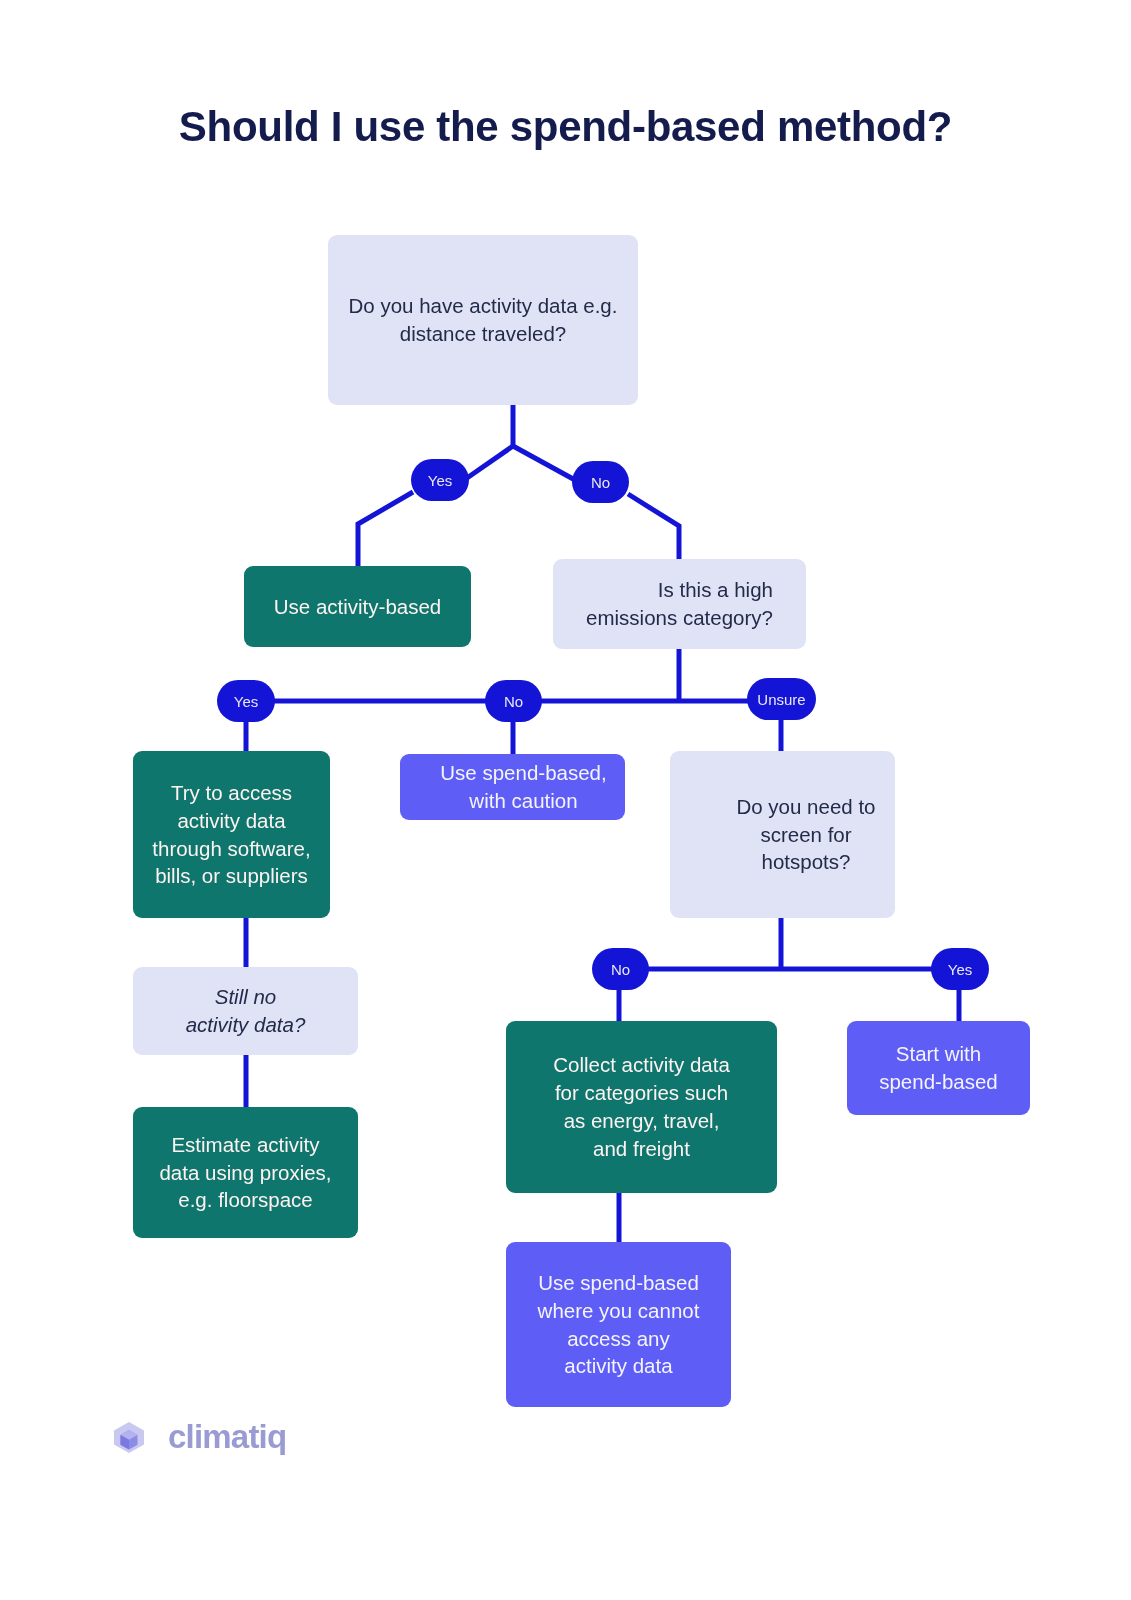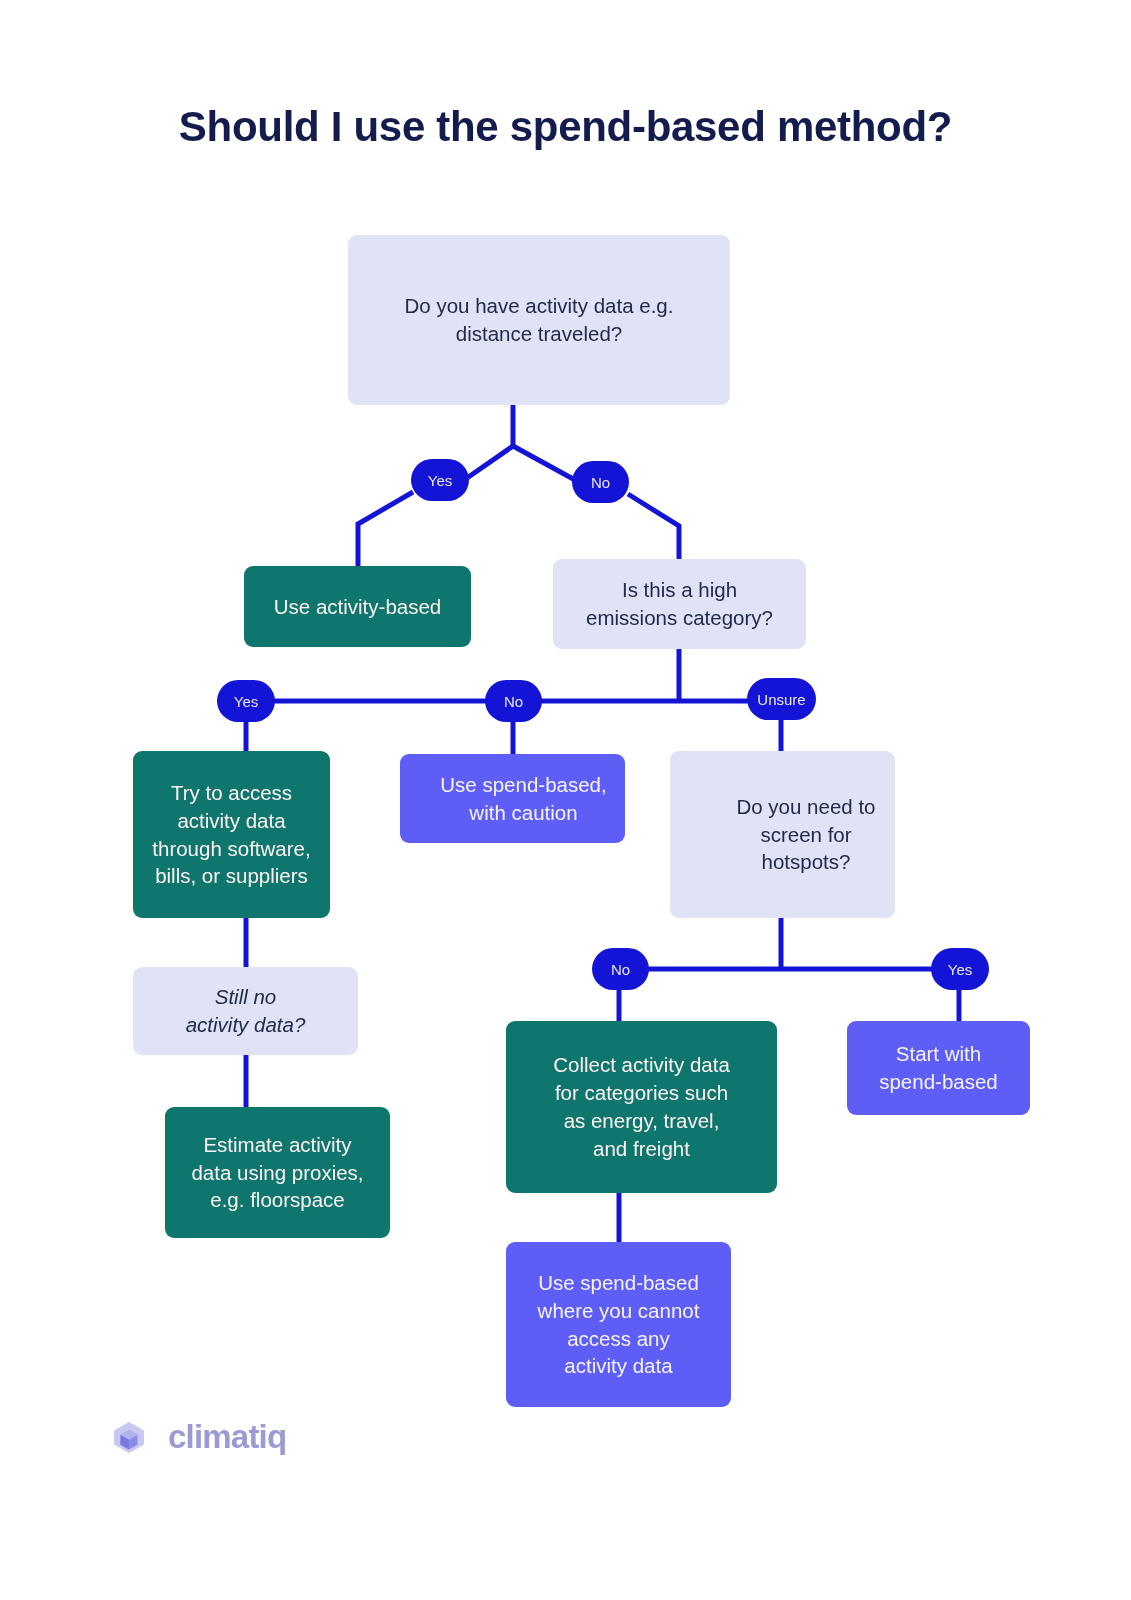--- a/index.html
+++ b/index.html
@@ -142,59 +142,59 @@
       <path d="M619,990 L619,1022"></path>
 
       <path d="M959,990 L959,1022"></path>
 
       <path d="M619,1192 L619,1243"></path>
     </g>
   </svg>
 
   <div class="title" style="white-space: pre-line;">Should I use the spend-based method?</div>
 
-  <div class="node question" style="left:348px; top:235px; width:382px; height:170px;">
+  <div class="node question" style="left:328px; top:235px; width:310px; height:170px;">
     <span style="white-space: pre-line;">Do you have activity data e.g.
 distance traveled?</span>
   </div>
 
   <div class="pill" style="left:411px; top:459px; width:58px;">
     <span>Yes</span>
   </div>
   <div class="pill" style="left:572px; top:461px; width:57px;">
     <span>No</span>
   </div>
 
   <div class="node action" style="left:244px; top:566px; width:227px; height:81px;">
     <span style="white-space: pre-line;">Use activity-based</span>
   </div>
 
   <div class="node question" style="left:553px; top:559px; width:253px; height:90px;">
-    <span style="white-space: pre-line;">Is this a high
+    <span style="white-space: pre-line; text-align: right;">Is this a high
 emissions category?</span>
   </div>
 
   <div class="pill" style="left:217px; top:680px; width:58px;">
     <span>Yes</span>
   </div>
   <div class="pill" style="left:485px; top:680px; width:57px;">
     <span>No</span>
   </div>
   <div class="pill" style="left:747px; top:678px; width:69px;">
     <span>Unsure</span>
   </div>
 
   <div class="node action" style="left:133px; top:751px; width:197px; height:167px;">
     <span style="white-space: pre-line;">Try to access
 activity data
 through software,
 bills, or suppliers</span>
   </div>
 
-  <div class="node spend" style="left:400px; top:754px; width:225px; height:89px;padding-left:34px;">
+  <div class="node spend" style="left:400px; top:754px; width:225px; height:66px;padding-left:34px;">
     <span style="white-space: pre-line;">Use spend-based,
 with caution</span>
   </div>
 
   <div class="node question" style="left:670px; top:751px; width:225px; height:167px;">
     <span style="white-space: pre-line; margin-left: 47px;">Do you need to
 screen for hotspots?</span>
   </div>
 
   <div class="node question" style="left:133px; top:967px; width:225px; height:88px;">
@@ -214,21 +214,21 @@
 for categories such
 as energy, travel,
 and freight</span>
   </div>
 
   <div class="node spend" style="left:847px; top:1021px; width:183px; height:94px;">
     <span style="white-space: pre-line;">Start with
 spend-based</span>
   </div>
 
-  <div class="node action" style="left:133px; top:1107px; width:225px; height:131px;margin-left:32px;">
+  <div class="node action" style="left:133px; top:1107px; width:225px; height:131px;">
     <span style="white-space: pre-line;">Estimate activity
 data using proxies,
 e.g. floorspace</span>
   </div>
 
   <div class="node spend" style="left:506px; top:1242px; width:225px; height:165px;">
     <span style="white-space: pre-line;">Use spend-based
 where you cannot
 access any
 activity data</span>

